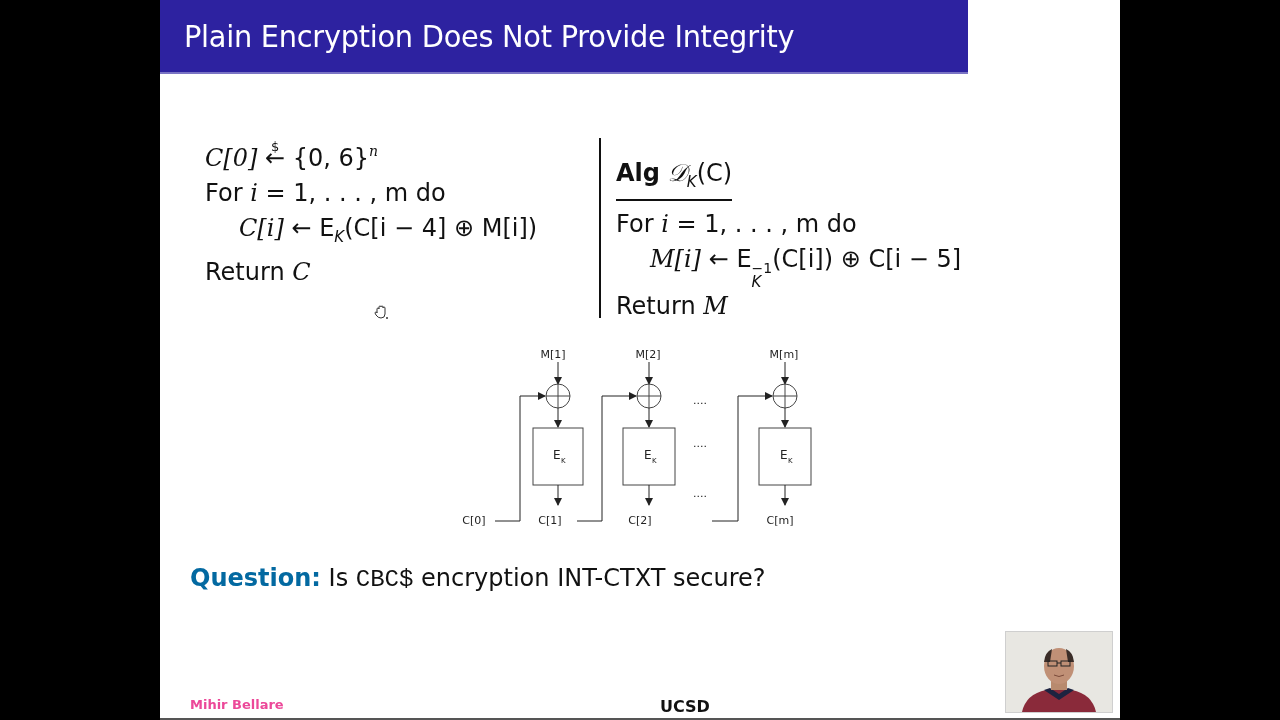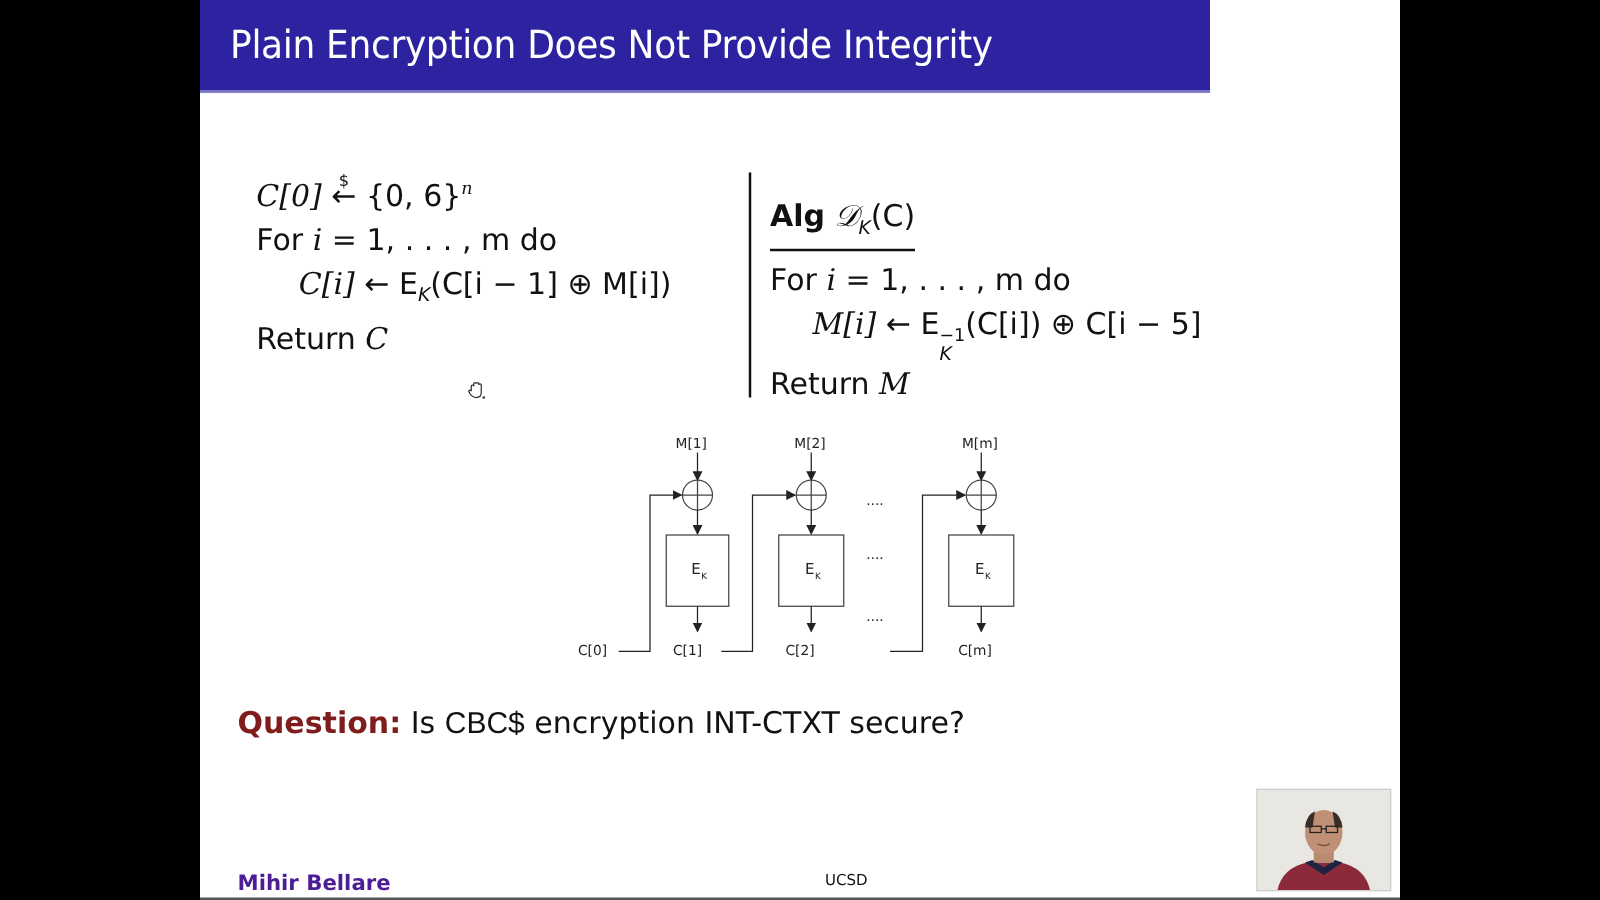--- a/index.html
+++ b/index.html
@@ -30,24 +30,24 @@
   .sup { font-size: 14px; vertical-align: 10px; }
   .indent { padding-left: 34px; }
   .sampl { position: relative; display: inline-block; }
   .sampl .dollar { position: absolute; left: 6px; top: -12px; font-size: 13px; }
   .divider { position: absolute; left: 439px; top: 138px; width: 2px; height: 180px; background: #111; }
   .cursor { position: absolute; left: 213px; top: 304px; font-size: 14px; color: #333; }
   .diagram { position: absolute; left: 290px; top: 340px; }
   .question {
     position: absolute; left: 30px; top: 564px; font-size: 24px; color: #111;
   }
-  .question .qlabel { color: #7f1d1d; font-weight: bold; margin-top: 32px; }
-  .question .cbc { font-family: Liberation Sans, sans-serif; }
-  .footer-author { position: absolute; left: 30px; top: 697px; font-size: 17px; font-weight: bold; color: #4c1d95; }
-  .footer-inst { position: absolute; left: 500px; top: 697px; font-size: 12px; font-weight: normal; color: #111; }
+  .question .qlabel { color: #0369a1; font-weight: bold; margin-top: 32px; }
+  .question .cbc { font-family: Liberation Mono, monospace; }
+  .footer-author { position: absolute; left: 30px; top: 697px; font-size: 13px; font-weight: bold; color: #ec4899; }
+  .footer-inst { position: absolute; left: 500px; top: 697px; font-size: 16px; font-weight: bold; color: #111; }
   .webcam {
     position: absolute; left: 845px; top: 631px; width: 106px; height: 80px; background: #e9e8e3;
     border: 1px solid #cfcfcf; overflow: hidden;
   }
   .bottom-line { position: absolute; left: 0; top: 718px; width: 960px; height: 2px; background: #555; }
 </style>
 </head>
 <body>
 
 <div class="slide">
@@ -64,21 +64,21 @@
     </div>
     <div>
       <span>For</span>
       <span class="it">i</span>
       <span>= 1, . . . , m</span>
       <span>do</span>
     </div>
     <div class="indent">
       <span class="it">C[i]</span>
       <span>←</span>
-      <span>E</span><span class="sub">K</span><span>(C[i − 1] ⊕ M[i])</span>
+      <span>E</span><span class="sub">K</span><span>(C[i − 4] ⊕ M[i])</span>
     </div>
     <div>
       <span>Return</span>
       <span class="it">C</span>
     </div>
   </div>
 
   <div class="cursor">
     <svg width="16" height="16" viewBox="0 0 16 16">
       <path d="M4 9 L4 5 Q4 4 5 4 Q6 4 6 5 L6 3 Q6 2 7 2 Q8 2 8 3 L8 3 Q8 2 9 2 Q10 2 10 3 L10 4 Q10 3 11 3 Q12 3 12 4 L12 10 Q12 14 8 14 Q5 14 3 11 L2 9 Q2 8 3 8 Q4 8 4 9 Z" fill="none" stroke="#333" stroke-width="1"></path>

